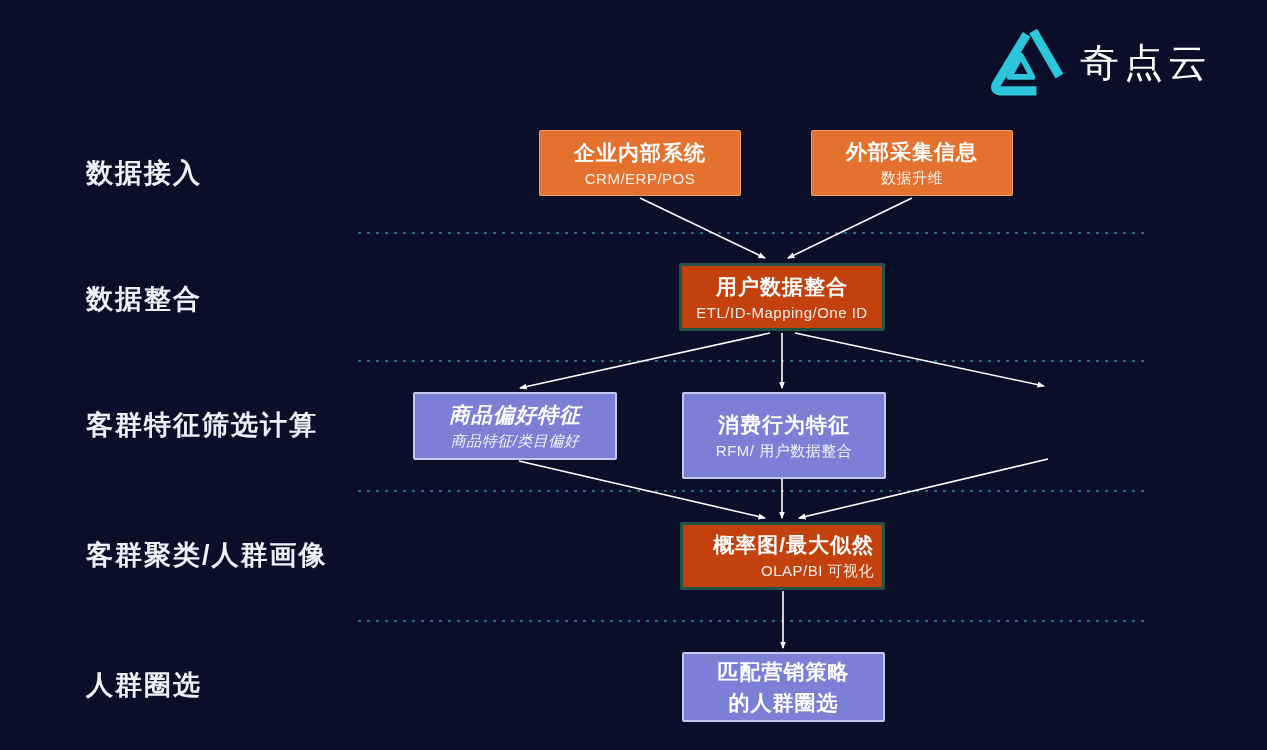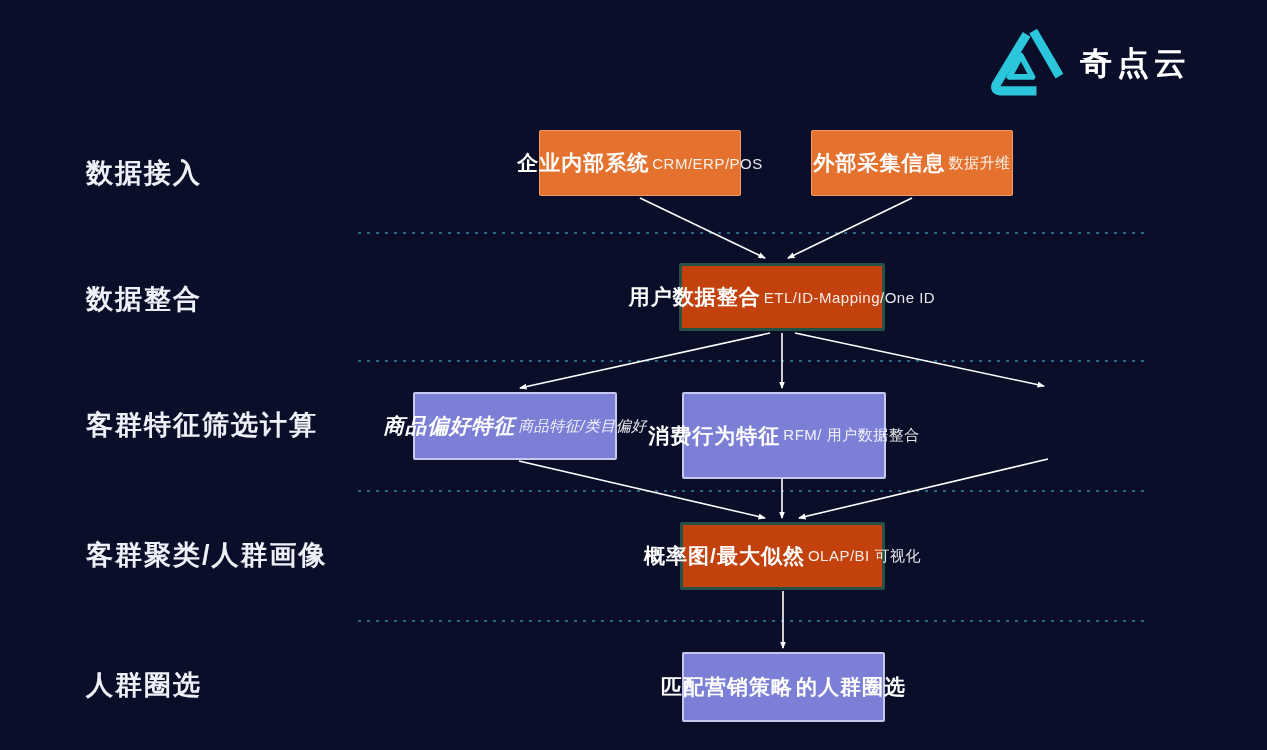--- a/index.html
+++ b/index.html
@@ -4,53 +4,53 @@
 <style>
   html,body{margin:0;padding:0;background:#05071a;}
   .canvas{
     position:relative;width:1267px;height:750px;overflow:hidden;
     background:#0a0e28;
     font-family:"Liberation Sans","DejaVu Sans",sans-serif;
   }
   
   .logo{position:absolute;top:28px;left:984px;display:flex;align-items:center;gap:14px;}
   .logo-mark{width:82px;height:70px;display:block;}
-  .logo-text{color:#ffffff;font-size:32px;font-weight:700;letter-spacing:5px;line-height:70px;white-space:nowrap;}
+  .logo-text{color:#ffffff;font-size:39px;font-weight:400;letter-spacing:5px;line-height:70px;white-space:nowrap;}
   
   .row-label{
     position:absolute;left:86px;color:#eef0f8;font-size:27px;font-weight:700;
     letter-spacing:2px;white-space:nowrap;
   }
   .rl1{top:155px;} .rl2{top:281px;} .rl3{top:407px;} .rl4{top:537px;} .rl5{top:667px;}
   
   .sep{
     position:absolute;left:358px;width:788px;height:2px;
     background:repeating-linear-gradient(90deg,#2a6984 0,#2a6984 3px,transparent 3px,transparent 9px);
   }
   .sp1{top:232px;} .sp2{top:360px;} .sp3{top:490px;} .sp4{top:620px;}
   
   .arrows{position:absolute;inset:0;width:1267px;height:750px;pointer-events:none;}
   
   .node{
     position:absolute;box-sizing:border-box;border-radius:2px;
-    display:flex;flex-direction:row;align-items:center;justify-content:center;
+    display:flex;flex-direction:column;align-items:center;justify-content:center;
     text-align:center;padding:4px 8px;gap:3px;
   }
   .node-title{color:#ffffff;font-size:21px;font-weight:700;letter-spacing:1px;white-space:nowrap;}
   .node-sub{color:rgba(255,255,255,0.9);font-size:15px;letter-spacing:0.5px;white-space:nowrap;}
   .orange{background:#e4722e;border:1px solid rgba(255,255,255,0.3);}
   .green{background:#c2410c;border:3px solid #245247;}
   .purple{background:#7b7fd6;border:2px solid #c6c8ef;}
   .n-internal{left:539px;top:130px;width:202px;height:66px;}
   .n-external{left:811px;top:130px;width:202px;height:66px;}
   .n-integration{left:679px;top:263px;width:206px;height:68px;}
   .n-product{left:413px;top:392px;width:204px;height:68px;font-style:italic;}
   .n-behavior{left:682px;top:392px;width:204px;height:87px;}
   .n-natural{left:950px;top:390px;width:203px;height:67px;}
-  .n-cluster{left:680px;top:522px;width:205px;height:68px;}
+  .n-cluster{left:680px;top:522px;width:205px;height:68px;align-items:flex-end;}
   .n-selection{left:682px;top:652px;width:203px;height:70px;}
 </style>
 </head>
 <body>
 
 <div class="canvas">
 
   <div class="logo">
     <svg class="logo-mark" viewBox="0 0 100 84" fill="none" xmlns="http://www.w3.org/2000/svg">
       <path d="M52 7 L15 68 Q12 75 19 76 L64 76" stroke="#2bc5dc" stroke-width="11" stroke-linejoin="round" stroke-linecap="butt"></path>

